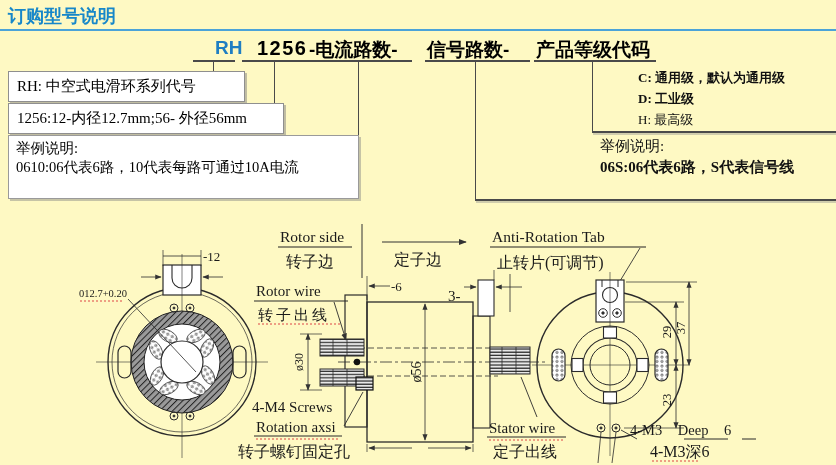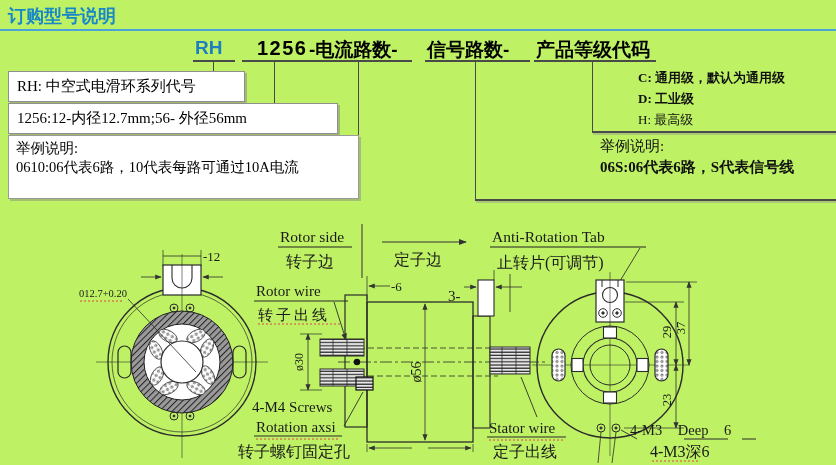--- a/index.html
+++ b/index.html
@@ -1,21 +1,21 @@
 <!DOCTYPE html>
 <html><head>
 <meta charset="utf-8">
 <style>
   html,body{margin:0;padding:0;background:#fff;}
-  .page{position:relative;width:836px;height:465px;background:#bef264;overflow:hidden;
+  .page{position:relative;width:836px;height:465px;background:#fef9c3;overflow:hidden;
         font-family:"Liberation Sans",sans-serif;color:#111;}
   .page-title{position:absolute;left:8px;top:4px;font-size:18px;font-weight:bold;color:#1787c9;}
   .blue-rule{position:absolute;left:0;top:29px;width:836px;height:2px;background:#4ba3d8;}
   .hdr{position:absolute;top:37px;font-size:19px;font-weight:bold;color:#000;white-space:nowrap;}
-  .hdr-rh{color:#1f7ec2;}
+  .hdr-rh{color:#1f7ec2;margin-left:20px;}
   .hdr-num{font-size:20px;letter-spacing:1.5px;margin-left:12px;}
   .ln{position:absolute;background:#4a4a4a;}
   .nbox{position:absolute;border:1px solid #8f8f8f;background:#fff;
         box-shadow:2px 2px 0 rgba(130,130,130,.5);
         font-family:"Liberation Serif",serif;font-size:15px;color:#000;
         display:flex;align-items:center;padding:12px 8px;box-sizing:border-box;white-space:nowrap;}
   .exbox{position:absolute;border:1px solid #9a9a9a;background:#fff;
         box-shadow:2px 2px 0 rgba(130,130,130,.45);
         font-family:"Liberation Serif",serif;font-size:14.5px;color:#000;
         padding:3px 7px;box-sizing:border-box;line-height:19px;white-space:nowrap;}
@@ -49,21 +49,21 @@
 
   <div class="ln" style="left:213px;top:60px;width:1px;height:12px;"></div>
   <div class="ln" style="left:274px;top:60px;width:1px;height:44px;"></div>
   <div class="ln" style="left:358px;top:60px;width:1px;height:76px;"></div>
   <div class="ln" style="left:475px;top:60px;width:1px;height:139px;"></div>
   <div class="ln" style="left:475px;top:199px;width:361px;height:1.5px;box-shadow:1px 2px 0 rgba(140,140,140,.4);"></div>
   <div class="ln" style="left:592px;top:60px;width:1px;height:71px;"></div>
   <div class="ln" style="left:592px;top:131px;width:244px;height:1.5px;box-shadow:1px 2px 0 rgba(140,140,140,.4);"></div>
 
   <div class="nbox" style="left:8px;top:71px;width:237px;height:31px;">RH: 中空式电滑环系列代号</div>
-  <div class="nbox" style="left:8px;top:103px;width:330px;height:31px;">1256:12-内径12.7mm;56- 外径56mm</div>
+  <div class="nbox" style="left:8px;top:103px;width:276px;height:31px;">1256:12-内径12.7mm;56- 外径56mm</div>
   <div class="exbox" style="left:8px;top:135px;width:351px;height:64px;">
     <div>举例说明:</div>
     <div>0610:06代表6路，10代表每路可通过10A电流</div>
   </div>
 
   <div class="grade">
     <div class="b">C: 通用级，默认为通用级</div>
     <div class="b">D: 工业级</div>
     <div>H: 最高级</div>
   </div>

